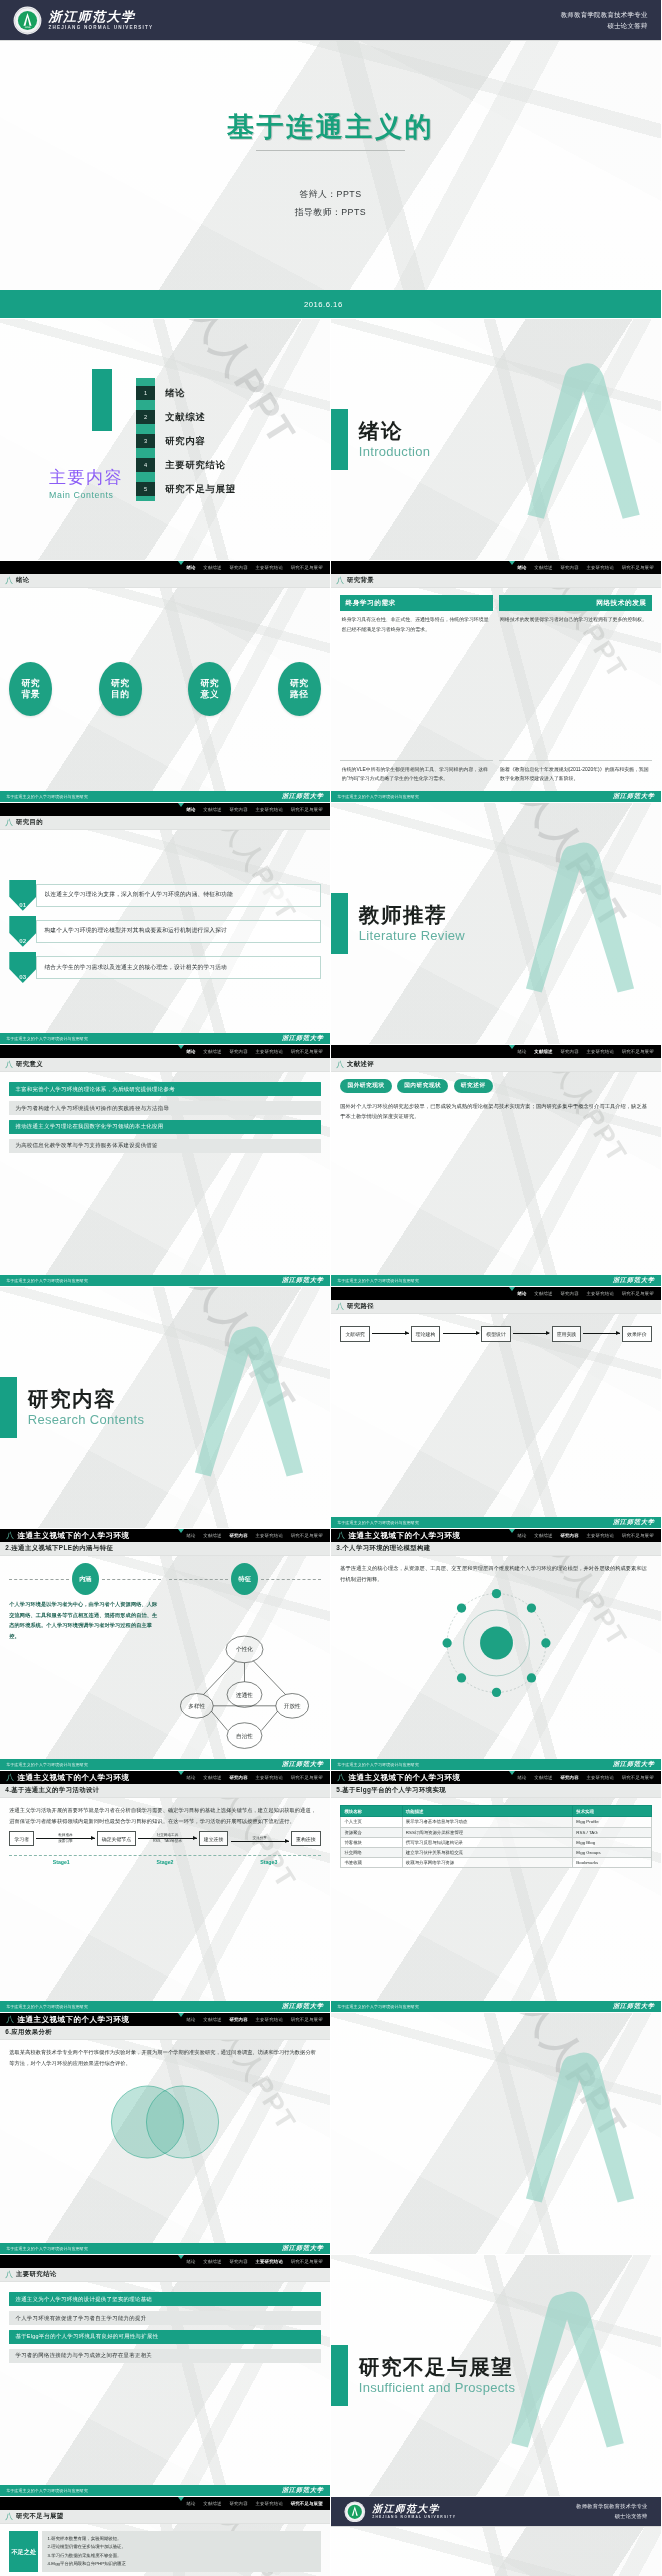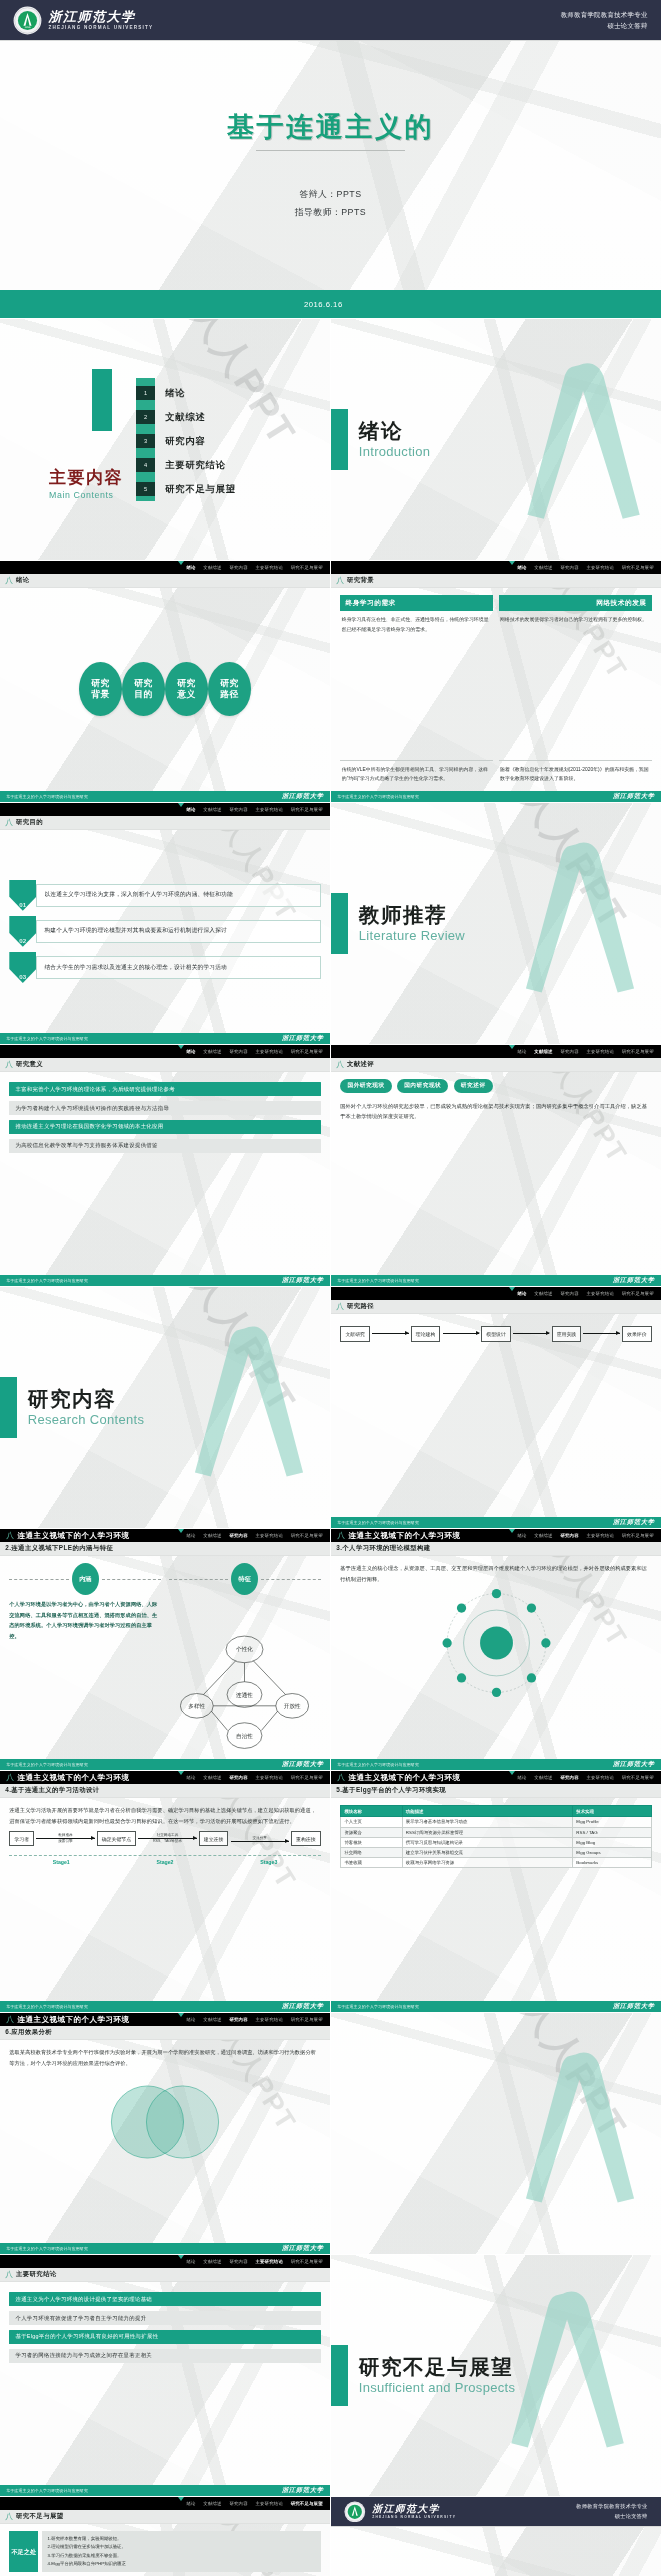--- a/index.html
+++ b/index.html
@@ -89,21 +89,21 @@
   .cover-footer {
     position: absolute; left: 0; right: 0; bottom: 0; height: 28px;
     background: #17a085; display: flex; align-items: center; justify-content: center;
     padding-right: 14.4px; color: #ffffff; font-size: 7.7px; letter-spacing: 0.5px;
   }
 
   
   .toc-wrap { position: absolute; inset: 0; display: flex; align-items: center; padding-left: 49px; gap: 13.4px; }
   .toc-left { position: relative; padding-top: 62px; }
   .toc-bar { position: absolute; left: 43px; top: -10.3px; width: 19.6px; height: 62px; background: #17a085; }
-  .toc-cn { font-size: 17px; font-weight: 700; color: #7f1d1d; letter-spacing: 1.5px; margin-top: 24px; }
+  .toc-cn { font-size: 17px; font-weight: 400; color: #8b5cf6; letter-spacing: 1.5px; margin-top: 24px; }
   .toc-en { font-size: 8.8px; color: #49a795; letter-spacing: 0.6px; margin-top: 1px; }
   .toc-list { display: flex; flex-direction: column; position: relative; padding-top: 3.1px; }
   .toc-spine { position: absolute; left: 0; top: 0; bottom: 0; width: 18.5px; background: #2aab8c; }
   .toc-row { display: flex; align-items: center; height: 24px; gap: 10.3px; position: relative; }
   .toc-num {
     width: 18.5px; height: 13.4px; background: #14372f; color: #eaf3ef;
     font-size: 5.7px; display: flex; align-items: center; justify-content: center; flex: none;
   }
   .toc-label { font-size: 9.3px; font-weight: 700; color: #1d2321; letter-spacing: 0.8px; }
 
@@ -148,21 +148,21 @@
     padding: 0 6.2px;
   }
   .foot-left { color: #e9f6f2; font-size: 3.9px; letter-spacing: 0.2px; }
   .foot-right {
     color: #ffffff; font-size: 6.2px; font-weight: 700; letter-spacing: 0.8px;
     font-family: "Liberation Serif", "DejaVu Serif", serif; font-style: italic;
   }
   .body-area { position: absolute; left: 0; right: 0; top: 27px; bottom: 11.3px; padding: 7.2px 9.3px; }
 
   
-  .circle-row { display: flex; align-items: center; justify-content: center; height: 100%; }
+  .circle-row { display: flex; align-items: center; justify-content: space-between; height: 100%; }
   .oval {
     width: 43px; height: 54px; border-radius: 50%; background: #1da183;
     color: #fff; font-size: 8.8px; font-weight: 700; letter-spacing: 0.5px;
     display: flex; flex-direction: column; align-items: center; justify-content: center;
     line-height: 1.25; box-shadow: 0 1px 2.6px rgba(0,0,0,.12);
   }
 
   .panels { display: flex; gap: 5.2px; height: 100%; }
   .panel { flex: 1; display: flex; flex-direction: column; gap: 4.1px; }
   .panel-head {

